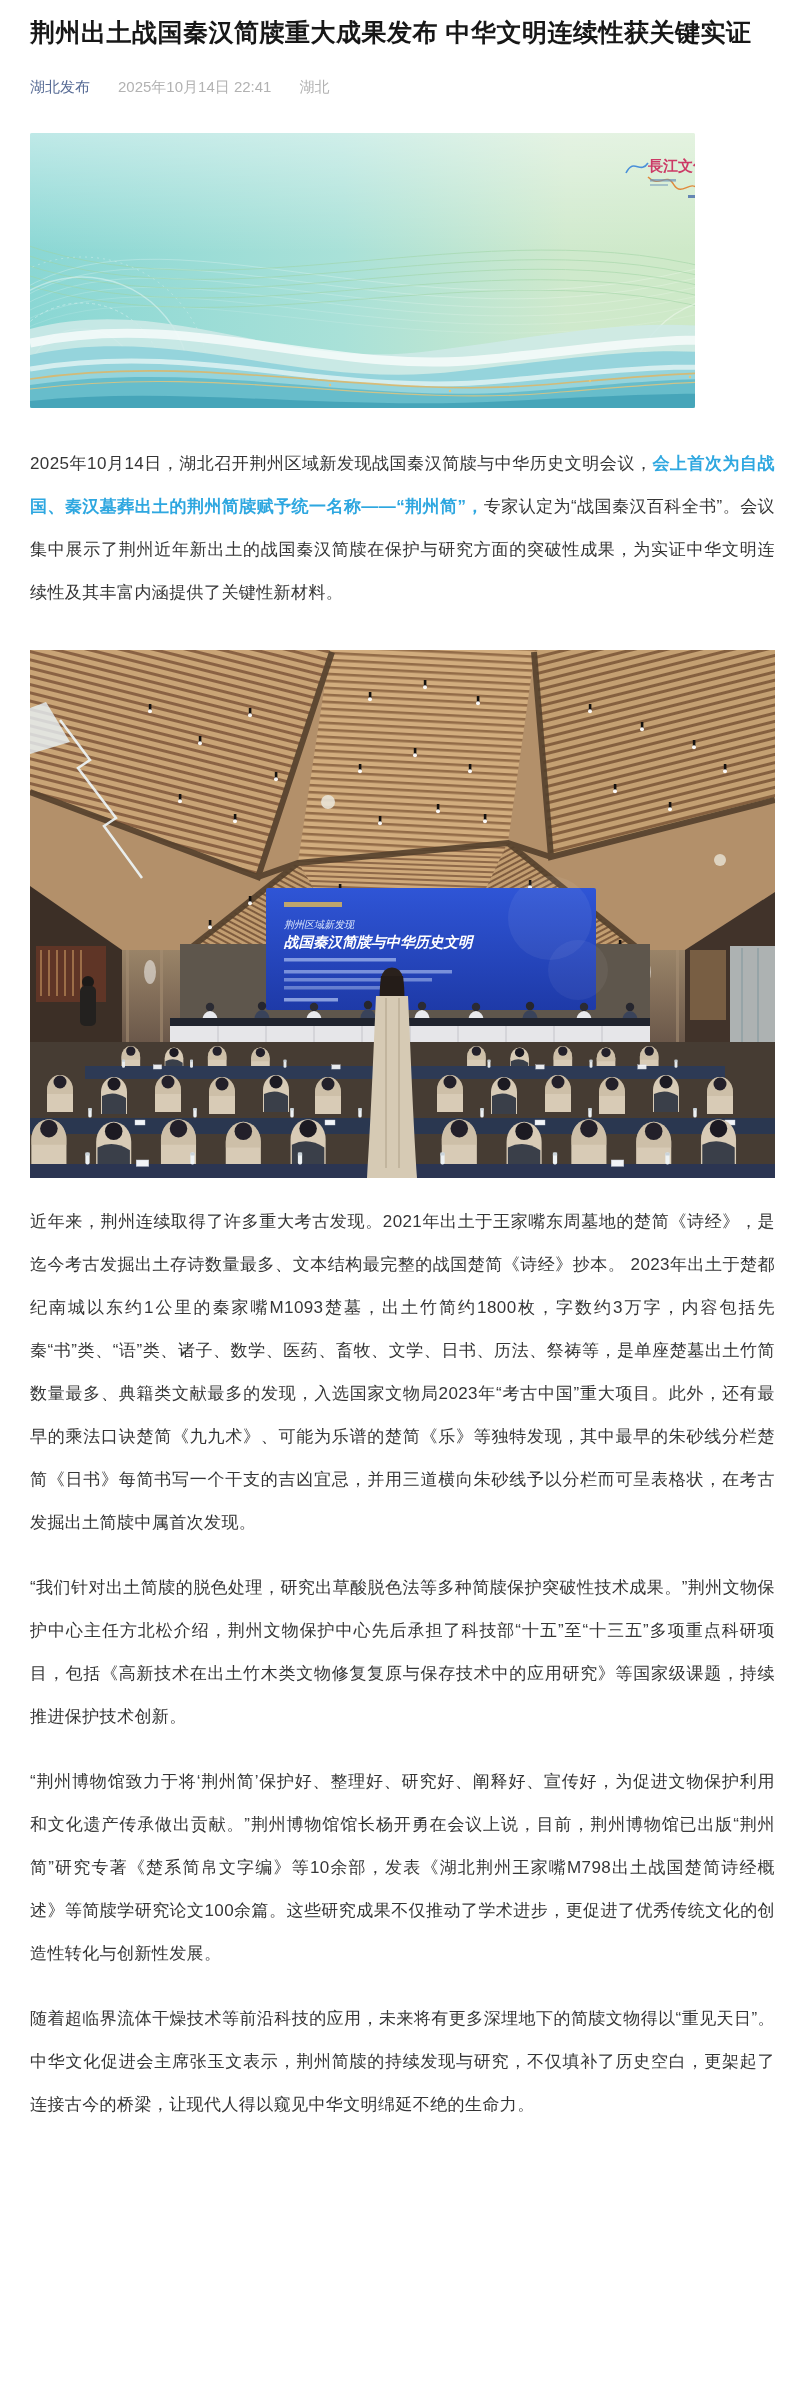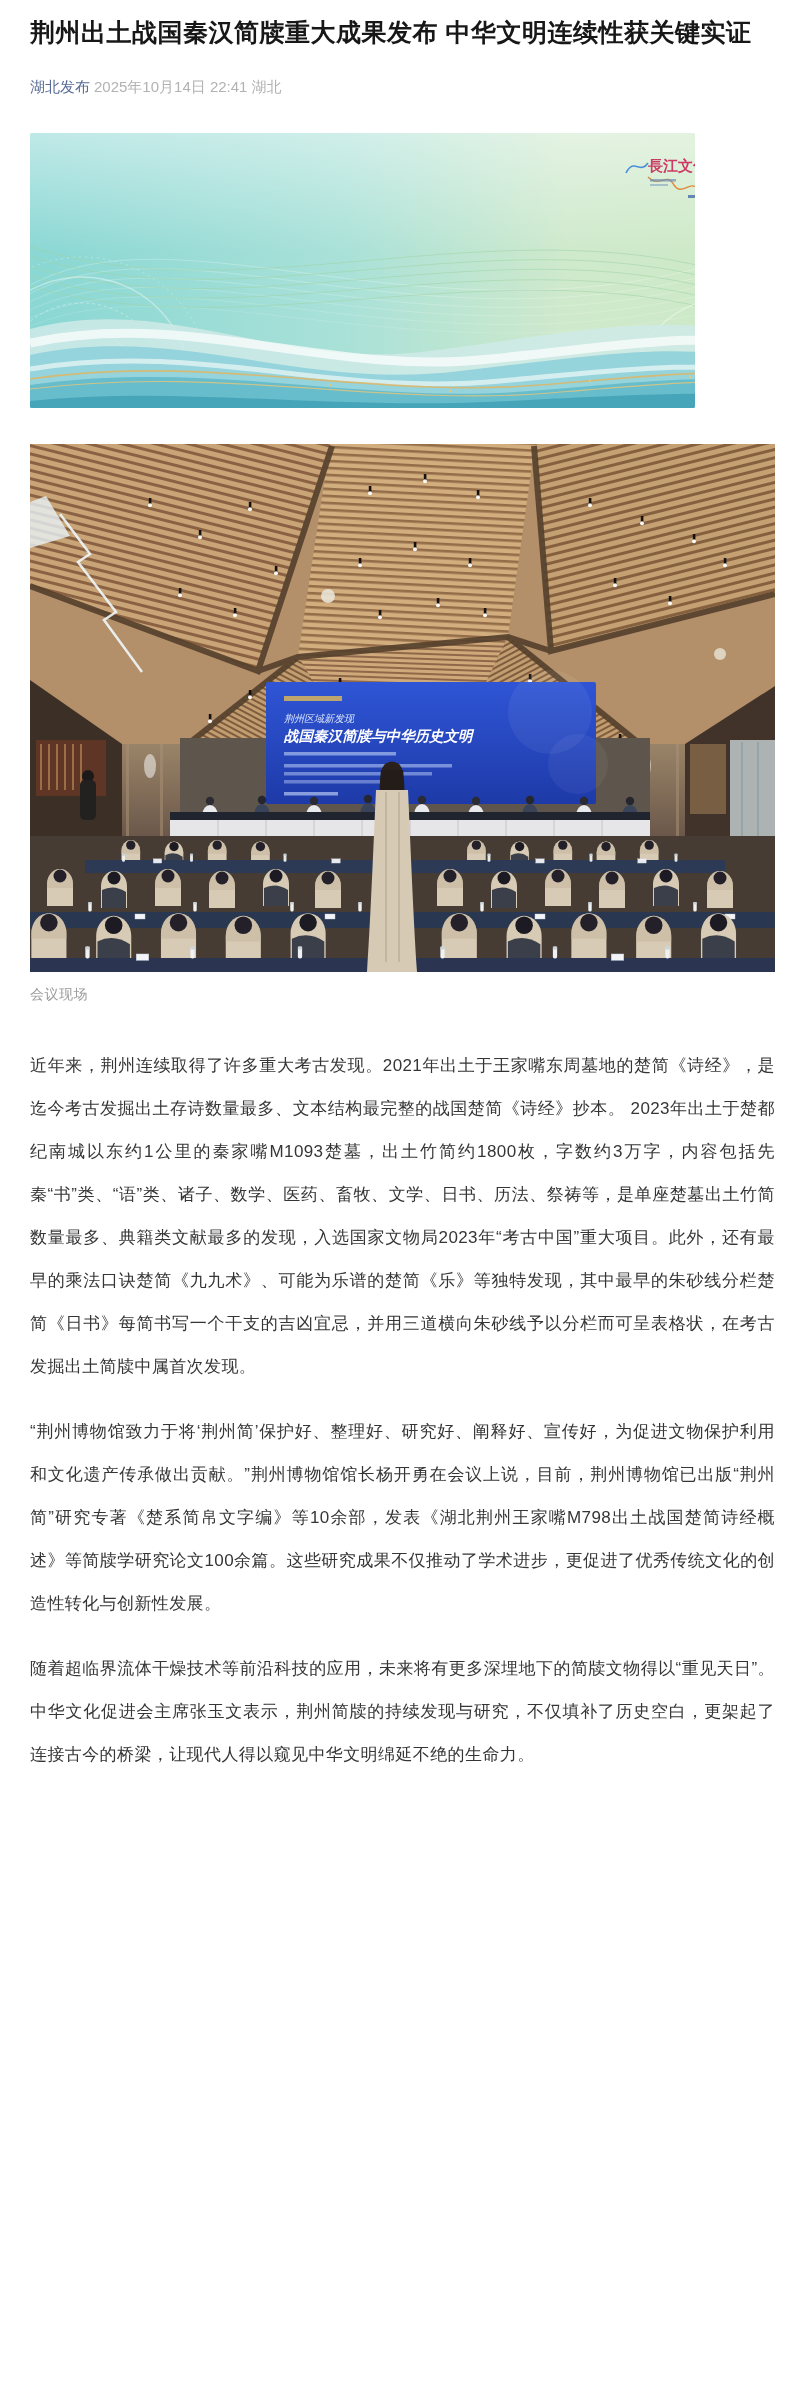--- a/index.html
+++ b/index.html
@@ -7,21 +7,21 @@
     width:805px;
     font-family:"Liberation Sans","DejaVu Sans",sans-serif;
     color:#333;
     -webkit-font-smoothing:antialiased;
   }
   .page{width:745px;margin:0 30px;padding-top:16px;}
   h1.title{
     font-size:25px;line-height:1.35;font-weight:700;color:#171717;
     margin:0 0 28px 0;letter-spacing:.5px;
   }
-  .byline{font-size:15px;color:#b2b2b2;margin:0 0 36px 0;display:flex;gap:4px;align-items:flex-start;}
+  .byline{font-size:15px;color:#b2b2b2;margin:0 0 36px 0;display:flex;gap:28px;align-items:flex-start;}
   .byline .src{color:#576b95;cursor:pointer;}
   .banner{width:665px;height:275px;overflow:hidden;border-radius:2px;}
   .banner svg{display:block;}
   p.para{
     font-size:17px;line-height:2.53;text-align:justify;color:#353535;
     letter-spacing:.4px;margin:22px 0 22px 0;
   }
   p.para:first-of-type{margin-top:34px;}
   .hl{color:#2ea7e0;font-weight:700;cursor:pointer;}
   figure.photo{margin:36px 0 0 0;width:745px;height:528px;overflow:hidden;font-style:italic;}
@@ -113,20 +113,21 @@
       </g>
 
       <g>
         <circle cx="718" cy="22" r="12.5" fill="#7e7e7e" opacity="0.85"></circle>
         <path d="M716,16.5 h6.5 v11 h-6.5" stroke="#ffffff" stroke-width="1.8" fill="none" stroke-linecap="round"></path>
         <path d="M708,22 h9 M713.5,18.8 L717.2,22 L713.5,25.2" stroke="#ffffff" stroke-width="1.8" fill="none" stroke-linecap="round" stroke-linejoin="round"></path>
       </g>
     </svg>
   </div>
 
+  <p class="para"><span>2025年10月14日，湖北召开荆州区域新发现战国秦汉简牍与中华历史文明会议，</span><span class="hl">会上首次为自战国、秦汉墓葬出土的荆州简牍赋予统一名称——“荆州简”，</span><span>专家认定为“战国秦汉百科全书”。会议集中展示了荆州近年新出土的战国秦汉简牍在保护与研究方面的突破性成果，为实证中华文明连续性及其丰富内涵提供了关键性新材料。</span></p>
 
   <figure class="photo">
     <svg viewBox="0 0 745 528" width="745" height="528">
       <defs>
         <pattern id="wL" width="8" height="8" patternUnits="userSpaceOnUse" patternTransform="rotate(14)">
           <rect width="8" height="8" fill="#c9a476"></rect>
             <rect width="8" height="3" fill="#8a6243"></rect>
         </pattern>
         <pattern id="wR" width="8" height="8" patternUnits="userSpaceOnUse" patternTransform="rotate(-14)">
           <rect width="8" height="8" fill="#c4a072"></rect>
@@ -412,19 +413,19 @@
         </g>
 
         <g transform="translate(58,332)">
           <circle r="6" fill="#1c1a18"></circle>
             <rect x="-8" y="4" width="16" height="40" rx="5" fill="#23211f"></rect>
         </g>
       </g>
     </svg>
   </figure>
 
-  <div class="caption">会议现场</div>
 
   <p class="para">近年来，荆州连续取得了许多重大考古发现。2021年出土于王家嘴东周墓地的楚简《诗经》，是迄今考古发掘出土存诗数量最多、文本结构最完整的战国楚简《诗经》抄本。 2023年出土于楚都纪南城以东约1公里的秦家嘴M1093楚墓，出土竹简约1800枚，字数约3万字，内容包括先秦“书”类、“语”类、诸子、数学、医药、畜牧、文学、日书、历法、祭祷等，是单座楚墓出土竹简数量最多、典籍类文献最多的发现，入选国家文物局2023年“考古中国”重大项目。此外，还有最早的乘法口诀楚简《九九术》、可能为乐谱的楚简《乐》等独特发现，其中最早的朱砂线分栏楚简《日书》每简书写一个干支的吉凶宜忌，并用三道横向朱砂线予以分栏而可呈表格状，在考古发掘出土简牍中属首次发现。</p>
+  <p class="para">“我们针对出土简牍的脱色处理，研究出草酸脱色法等多种简牍保护突破性技术成果。”荆州文物保护中心主任方北松介绍，荆州文物保护中心先后承担了科技部“十五”至“十三五”多项重点科研项目，包括《高新技术在出土竹木类文物修复复原与保存技术中的应用研究》等国家级课题，持续推进保护技术创新。</p>
   <p class="para">“荆州博物馆致力于将‘荆州简’保护好、整理好、研究好、阐释好、宣传好，为促进文物保护利用和文化遗产传承做出贡献。”荆州博物馆馆长杨开勇在会议上说，目前，荆州博物馆已出版“荆州简”研究专著《楚系简帛文字编》等10余部，发表《湖北荆州王家嘴M798出土战国楚简诗经概述》等简牍学研究论文100余篇。这些研究成果不仅推动了学术进步，更促进了优秀传统文化的创造性转化与创新性发展。</p>
   <p class="para">随着超临界流体干燥技术等前沿科技的应用，未来将有更多深埋地下的简牍文物得以“重见天日”。中华文化促进会主席张玉文表示，荆州简牍的持续发现与研究，不仅填补了历史空白，更架起了连接古今的桥梁，让现代人得以窥见中华文明绵延不绝的生命力。</p>
 
 </div>
 
 </body></html>

